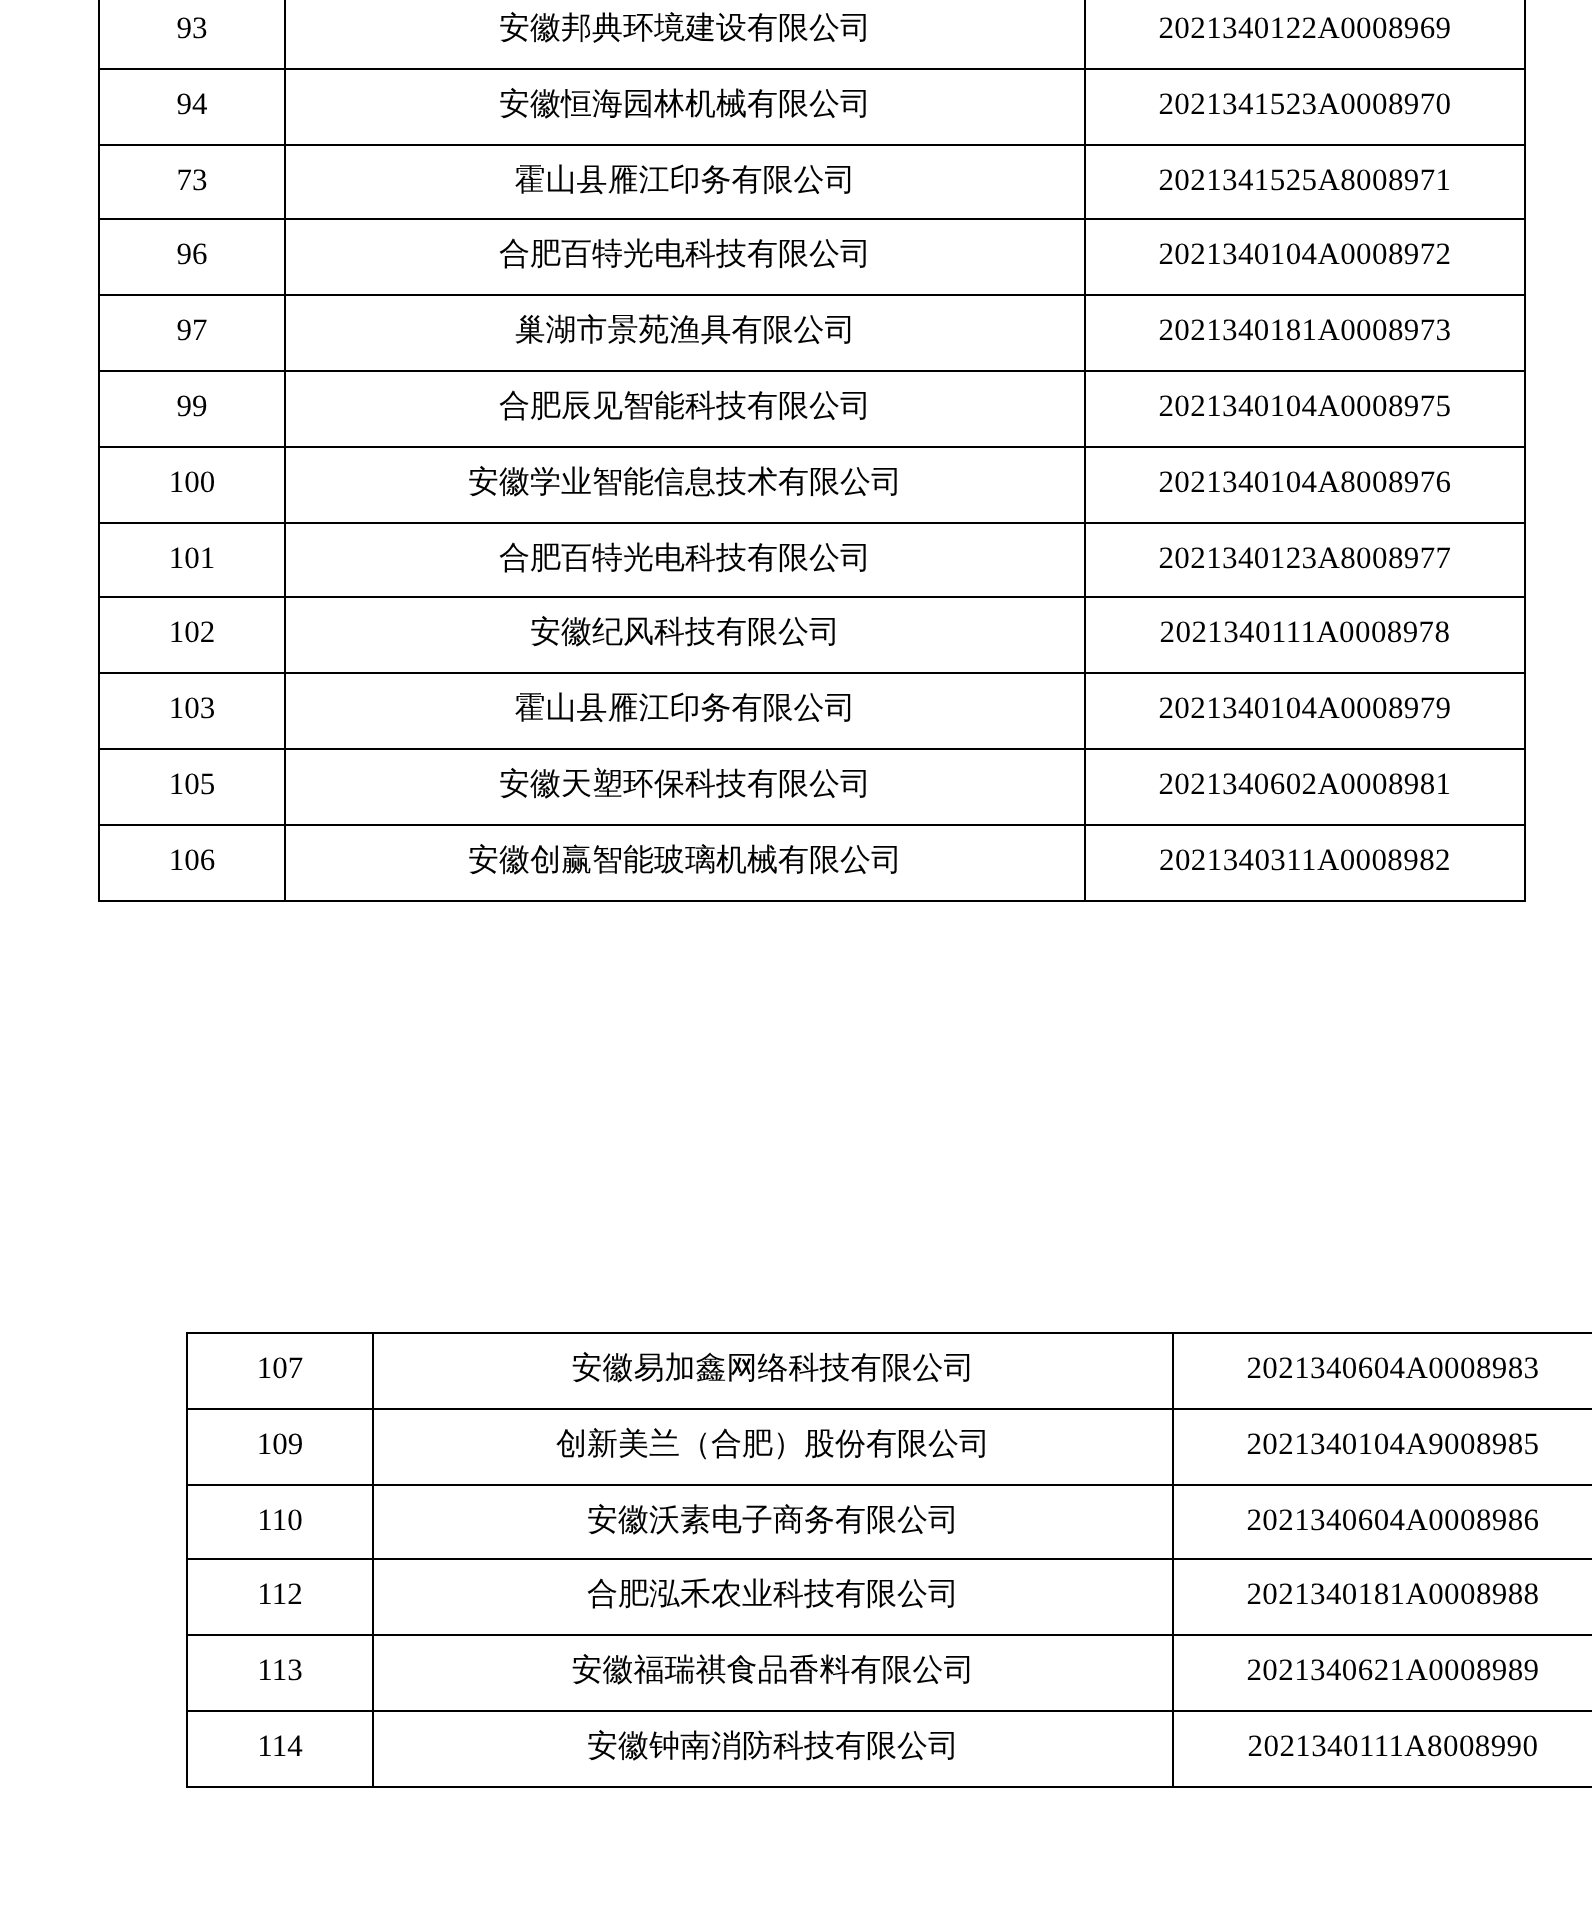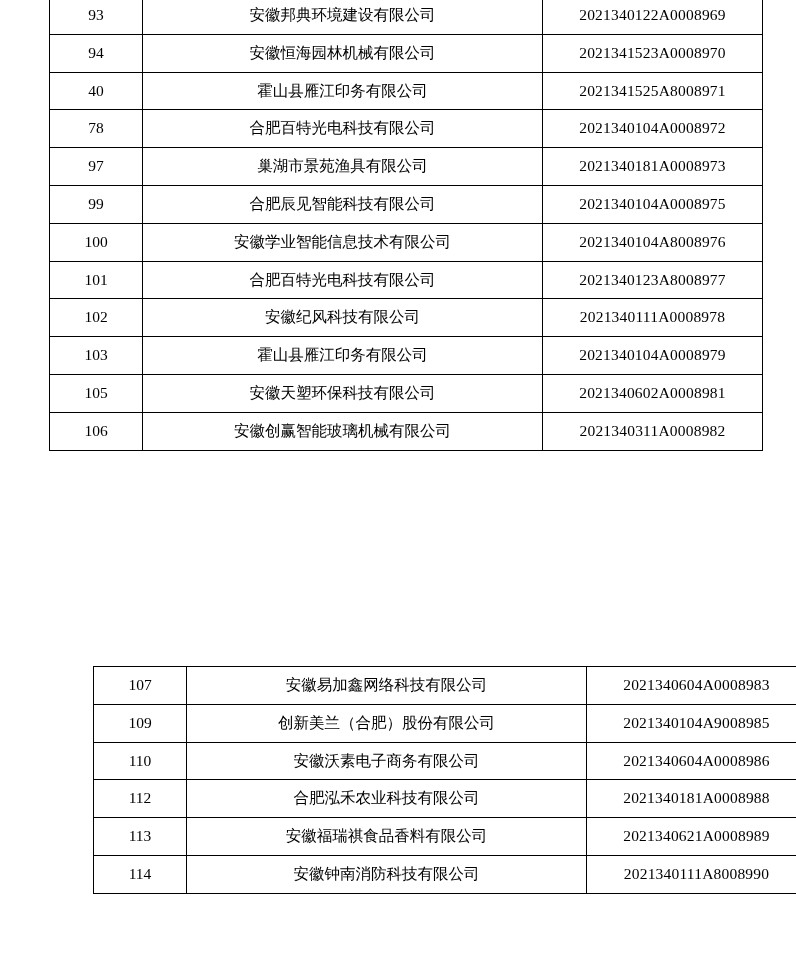--- a/index.html
+++ b/index.html
@@ -70,26 +70,26 @@
           <td class="col-idx">93</td>
           <td class="col-name">安徽邦典环境建设有限公司</td>
           <td class="col-code">2021340122A0008969</td>
         </tr>
         <tr>
           <td class="col-idx">94</td>
           <td class="col-name">安徽恒海园林机械有限公司</td>
           <td class="col-code">2021341523A0008970</td>
         </tr>
         <tr>
-          <td class="col-idx">40</td>
+          <td class="col-idx">73</td>
           <td class="col-name">霍山县雁江印务有限公司</td>
           <td class="col-code">2021341525A8008971</td>
         </tr>
         <tr>
-          <td class="col-idx">78</td>
+          <td class="col-idx">96</td>
           <td class="col-name">合肥百特光电科技有限公司</td>
           <td class="col-code">2021340104A0008972</td>
         </tr>
         <tr>
           <td class="col-idx">97</td>
           <td class="col-name">巢湖市景苑渔具有限公司</td>
           <td class="col-code">2021340181A0008973</td>
         </tr>
         <tr>
           <td class="col-idx">99</td>

